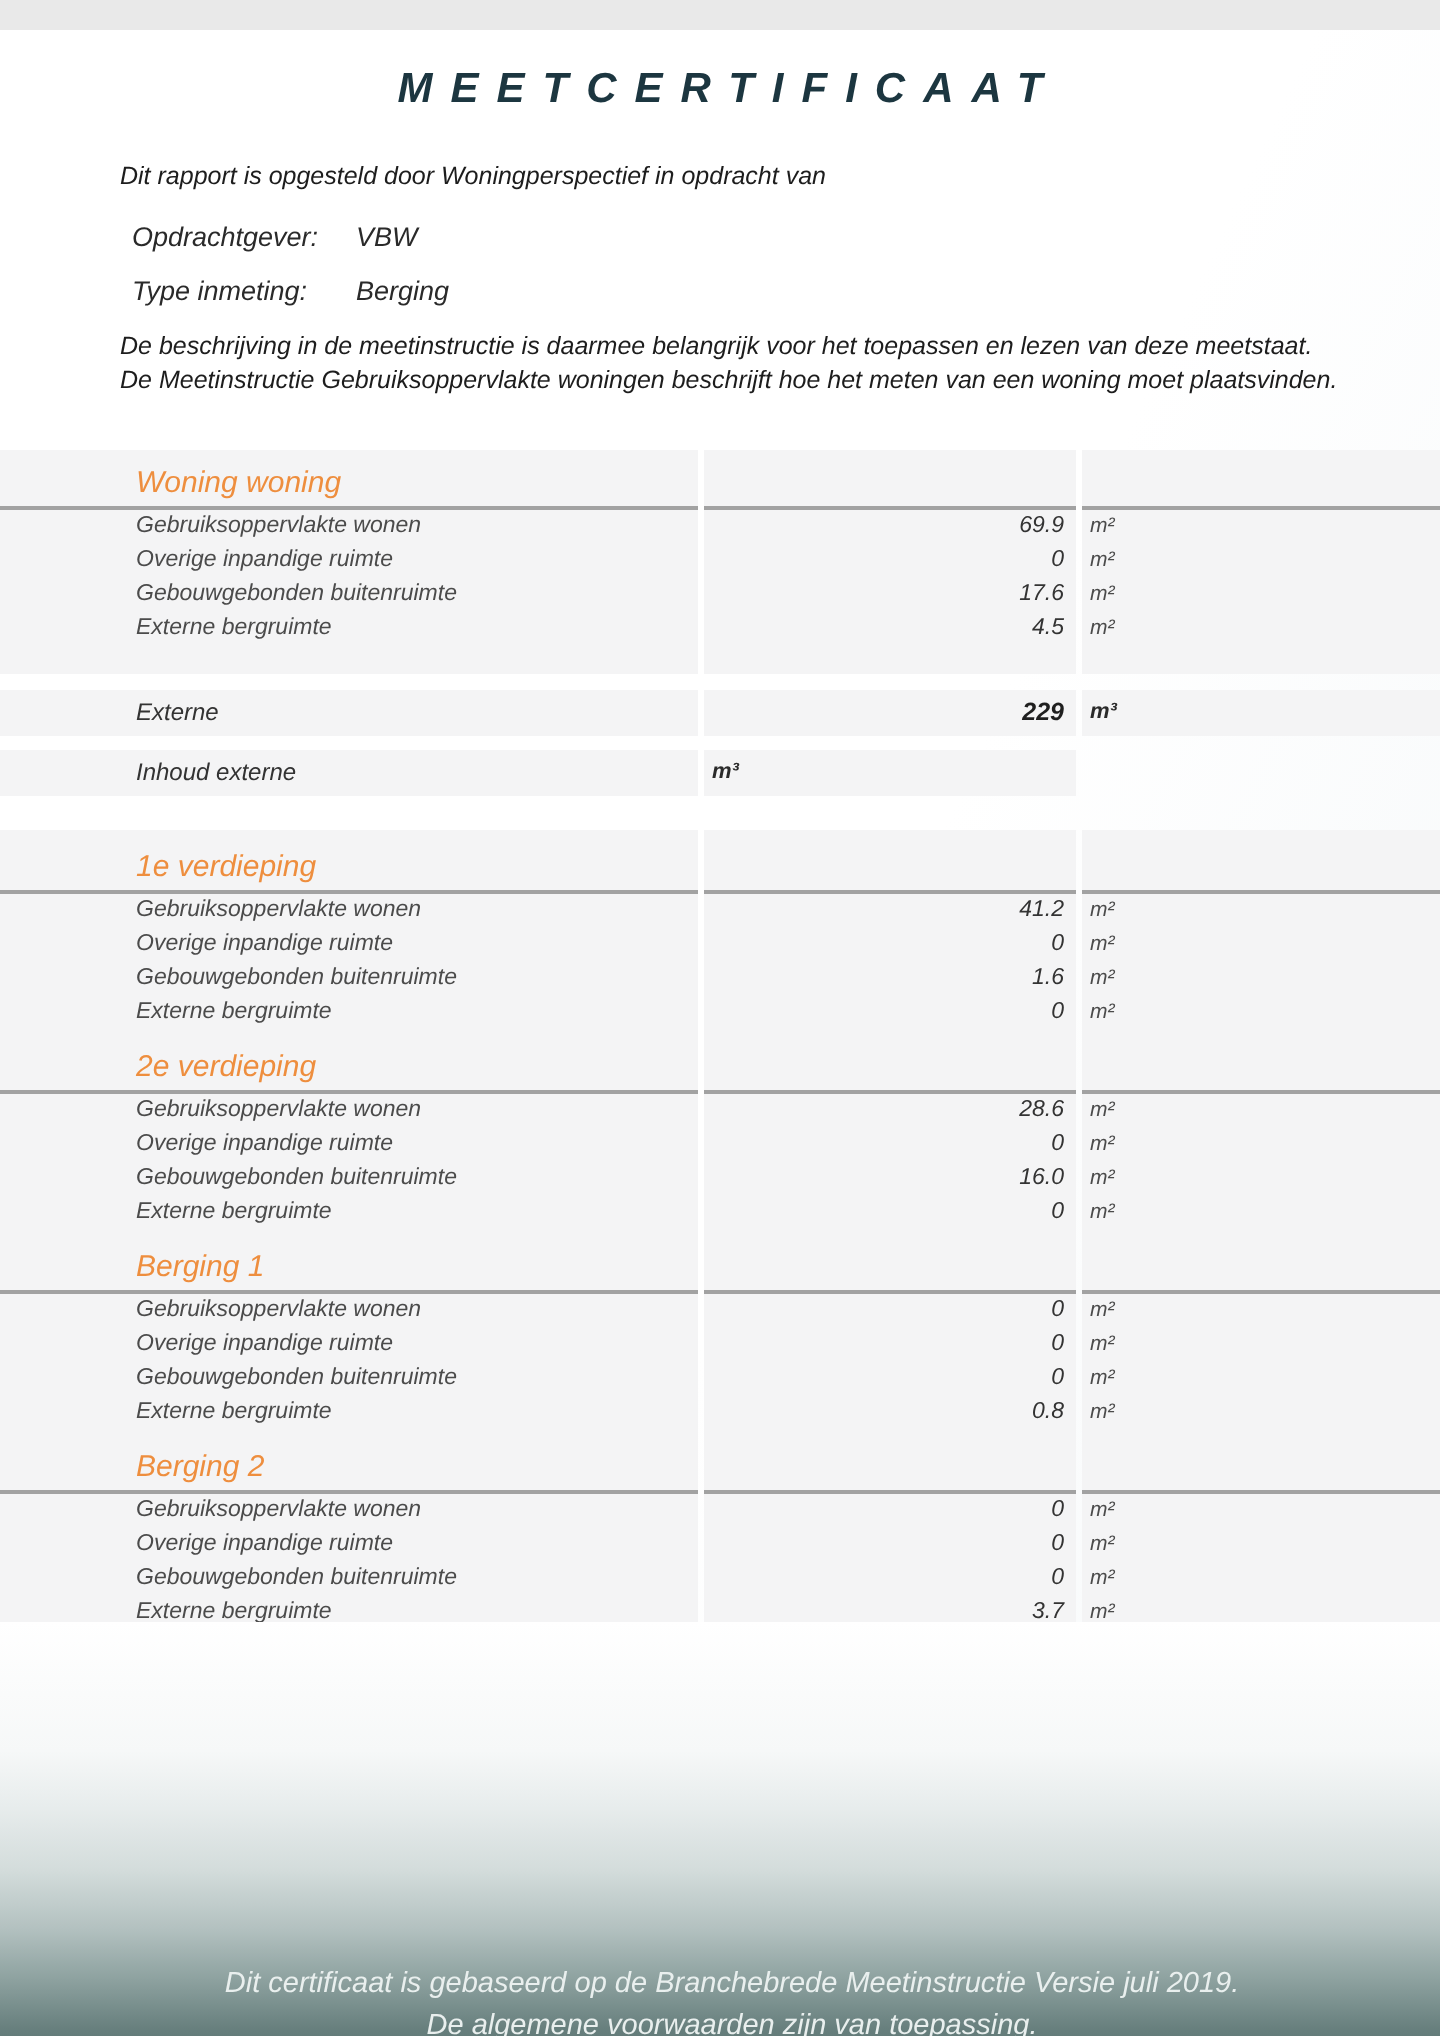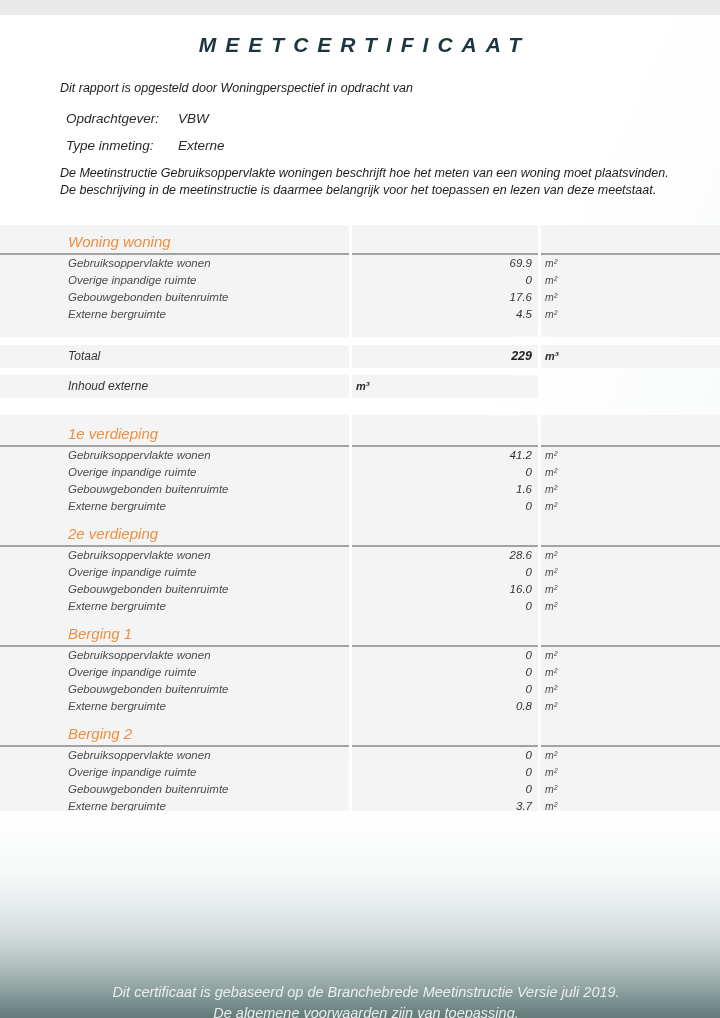--- a/index.html
+++ b/index.html
@@ -93,27 +93,27 @@
 
   <div class="intro">Dit rapport is opgesteld door Woningperspectief in opdracht van</div>
 
   <div class="meta">
     <div class="meta-row">
       <span class="meta-label">Opdrachtgever:</span>
       <span class="meta-value">VBW</span>
     </div>
     <div class="meta-row">
       <span class="meta-label">Type inmeting:</span>
-      <span class="meta-value">Externe</span>
+      <span class="meta-value">Berging</span>
     </div>
   </div>
 
   <div class="desc">
+    <div>De beschrijving in de meetinstructie is daarmee belangrijk voor het toepassen en lezen van deze meetstaat.</div>
     <div>De Meetinstructie Gebruiksoppervlakte woningen beschrijft hoe het meten van een woning moet plaatsvinden.</div>
-    <div>De beschrijving in de meetinstructie is daarmee belangrijk voor het toepassen en lezen van deze meetstaat.</div>
   </div>
 
   <div id="totaal-section" class="abs">
       <div class="tbl">
         <div class="hdr section-title">Woning woning</div>
         <div class="hdr"></div>
         <div class="hdr"></div>
         <div class="drow c-label">Gebruiksoppervlakte wonen</div>
         <div class="drow c-val">69.9</div>
         <div class="drow c-unit">m²</div>
@@ -126,21 +126,21 @@
         <div class="drow c-label">Externe bergruimte</div>
         <div class="drow c-val">4.5</div>
         <div class="drow c-unit">m²</div>
         <div class="filler"></div>
         <div class="filler"></div>
         <div class="filler"></div>
       </div>
     </div>
   <div id="volume-rows" class="abs">
       <div class="tbl">
-        <div class="vol c-label">Totaal</div>
+        <div class="vol c-label">Externe</div>
         <div class="vol c-val">229</div>
         <div class="vol c-unit">m³</div>
       </div>
       <div class="vol-gap"></div>
       <div class="tbl">
         <div class="vol c-label">Inhoud externe</div>
         <div class="vol c-unit">m³</div>
       </div>
     </div>
   <div id="floor-sections" class="abs">

